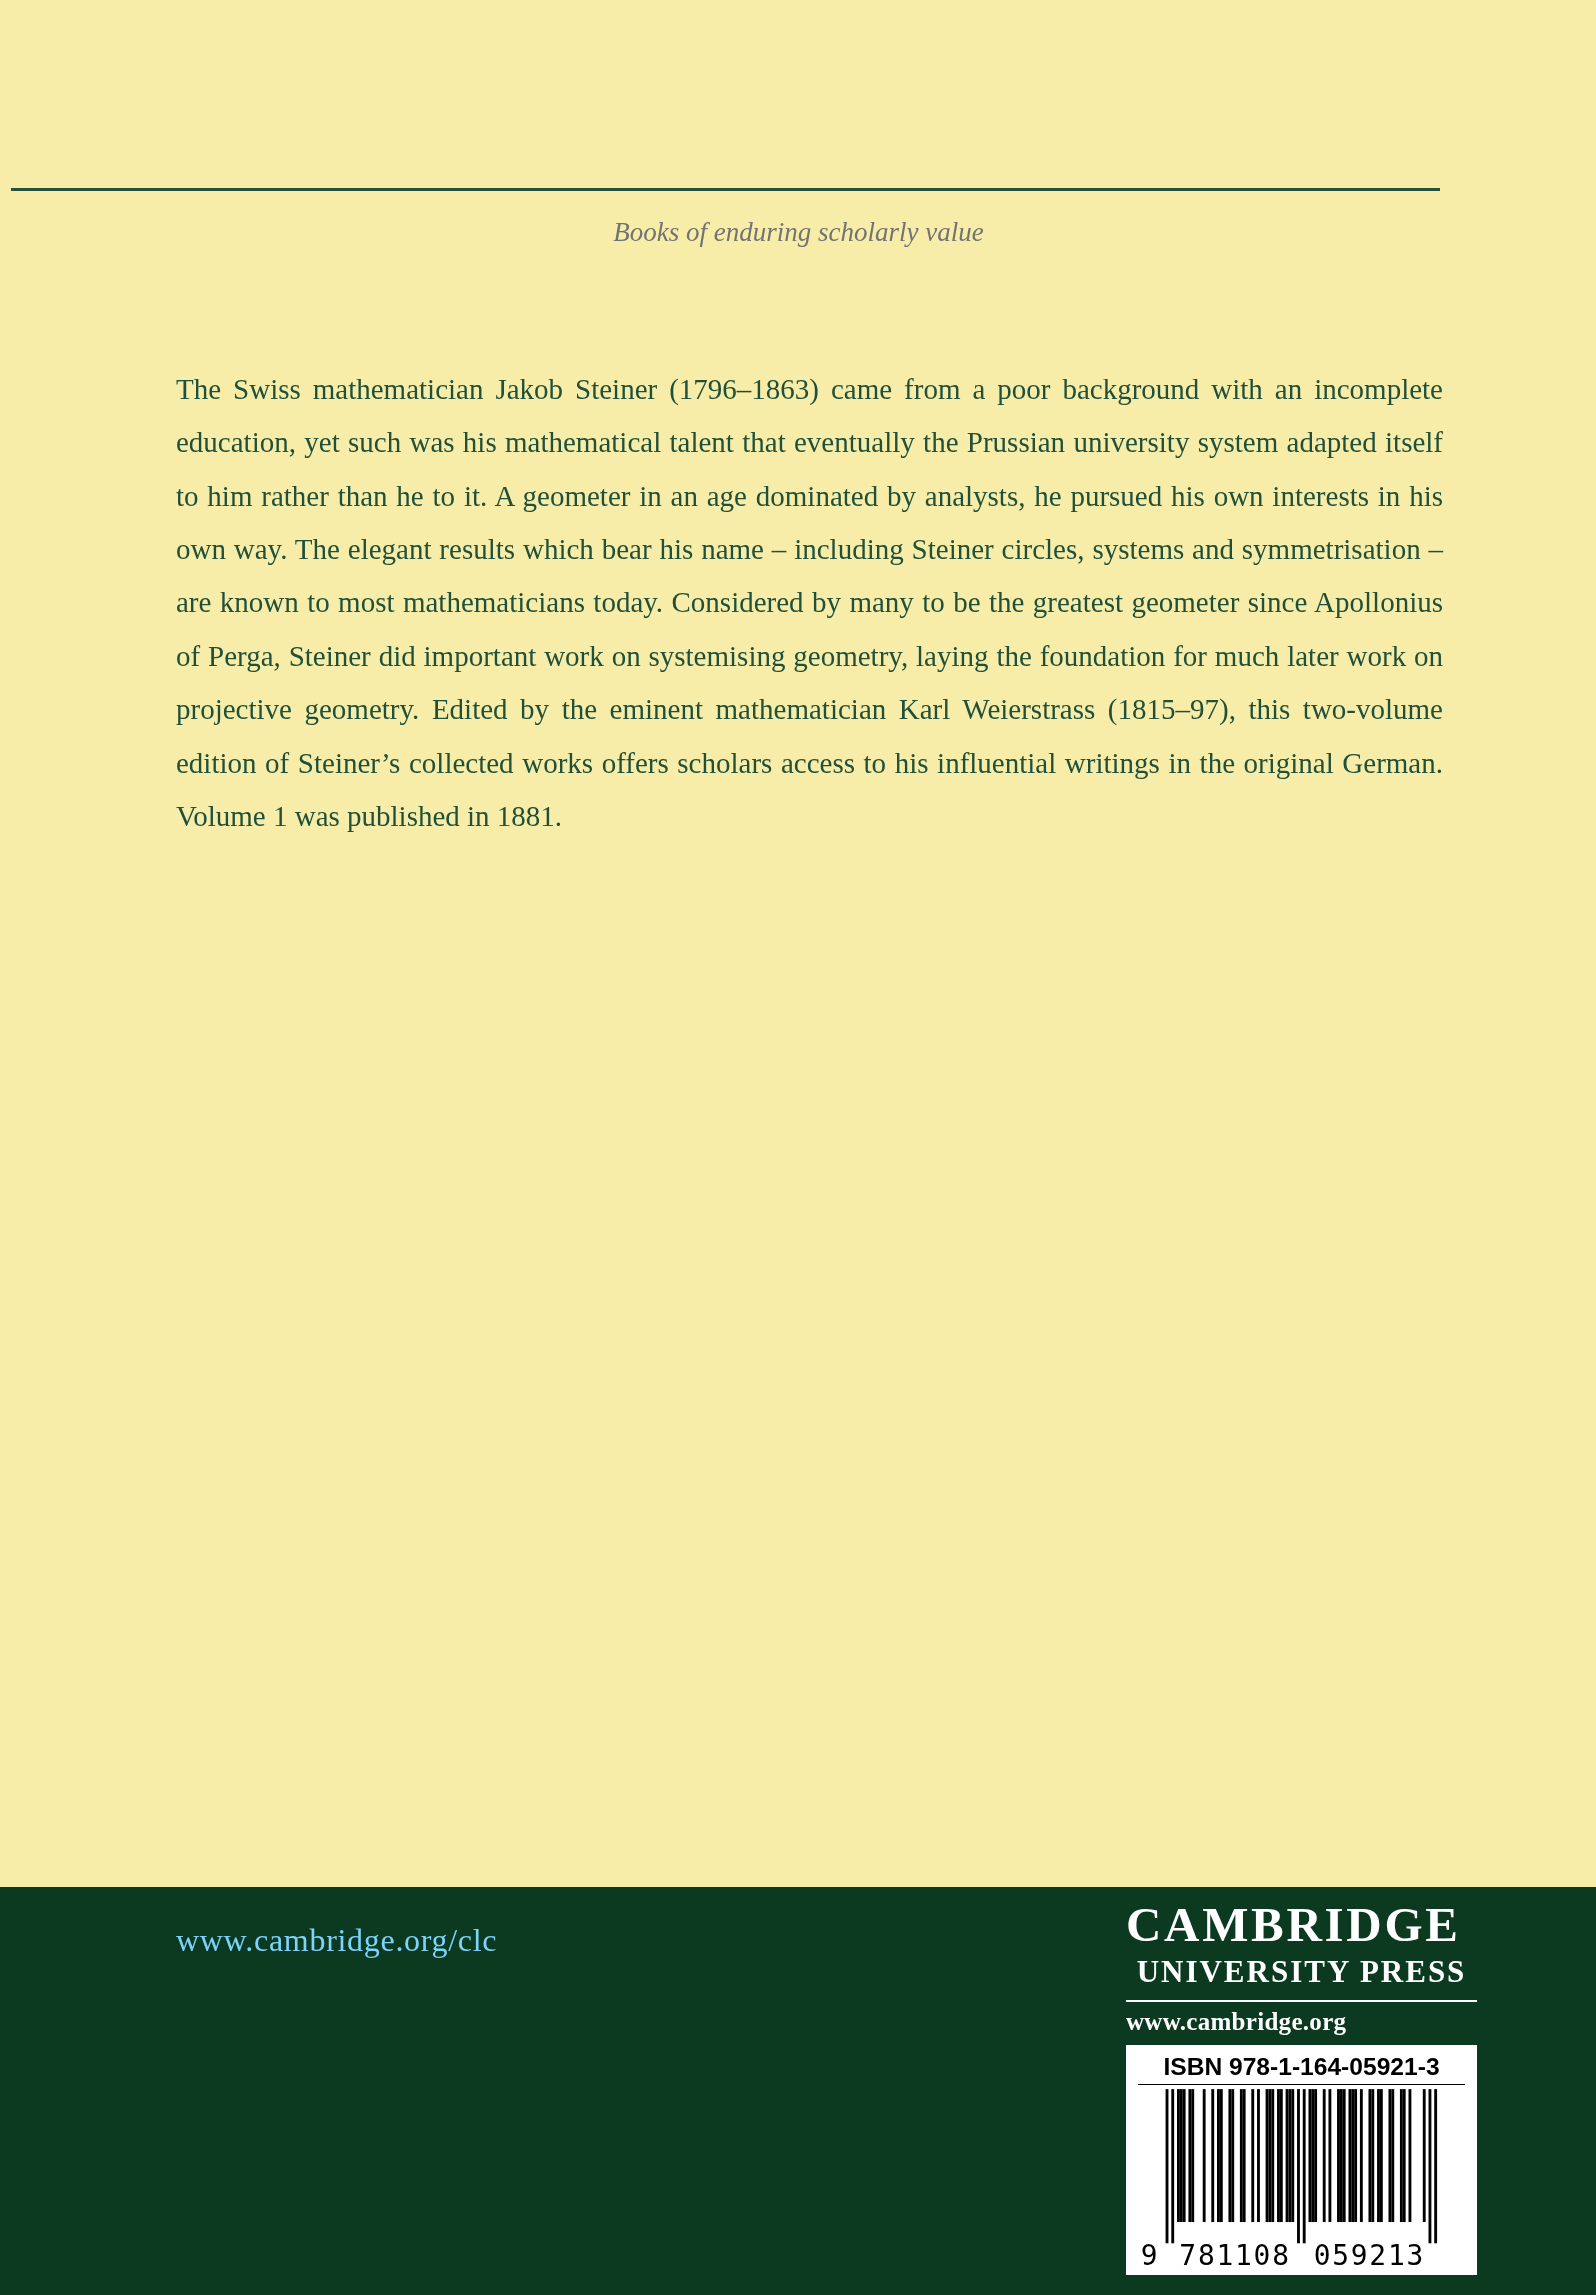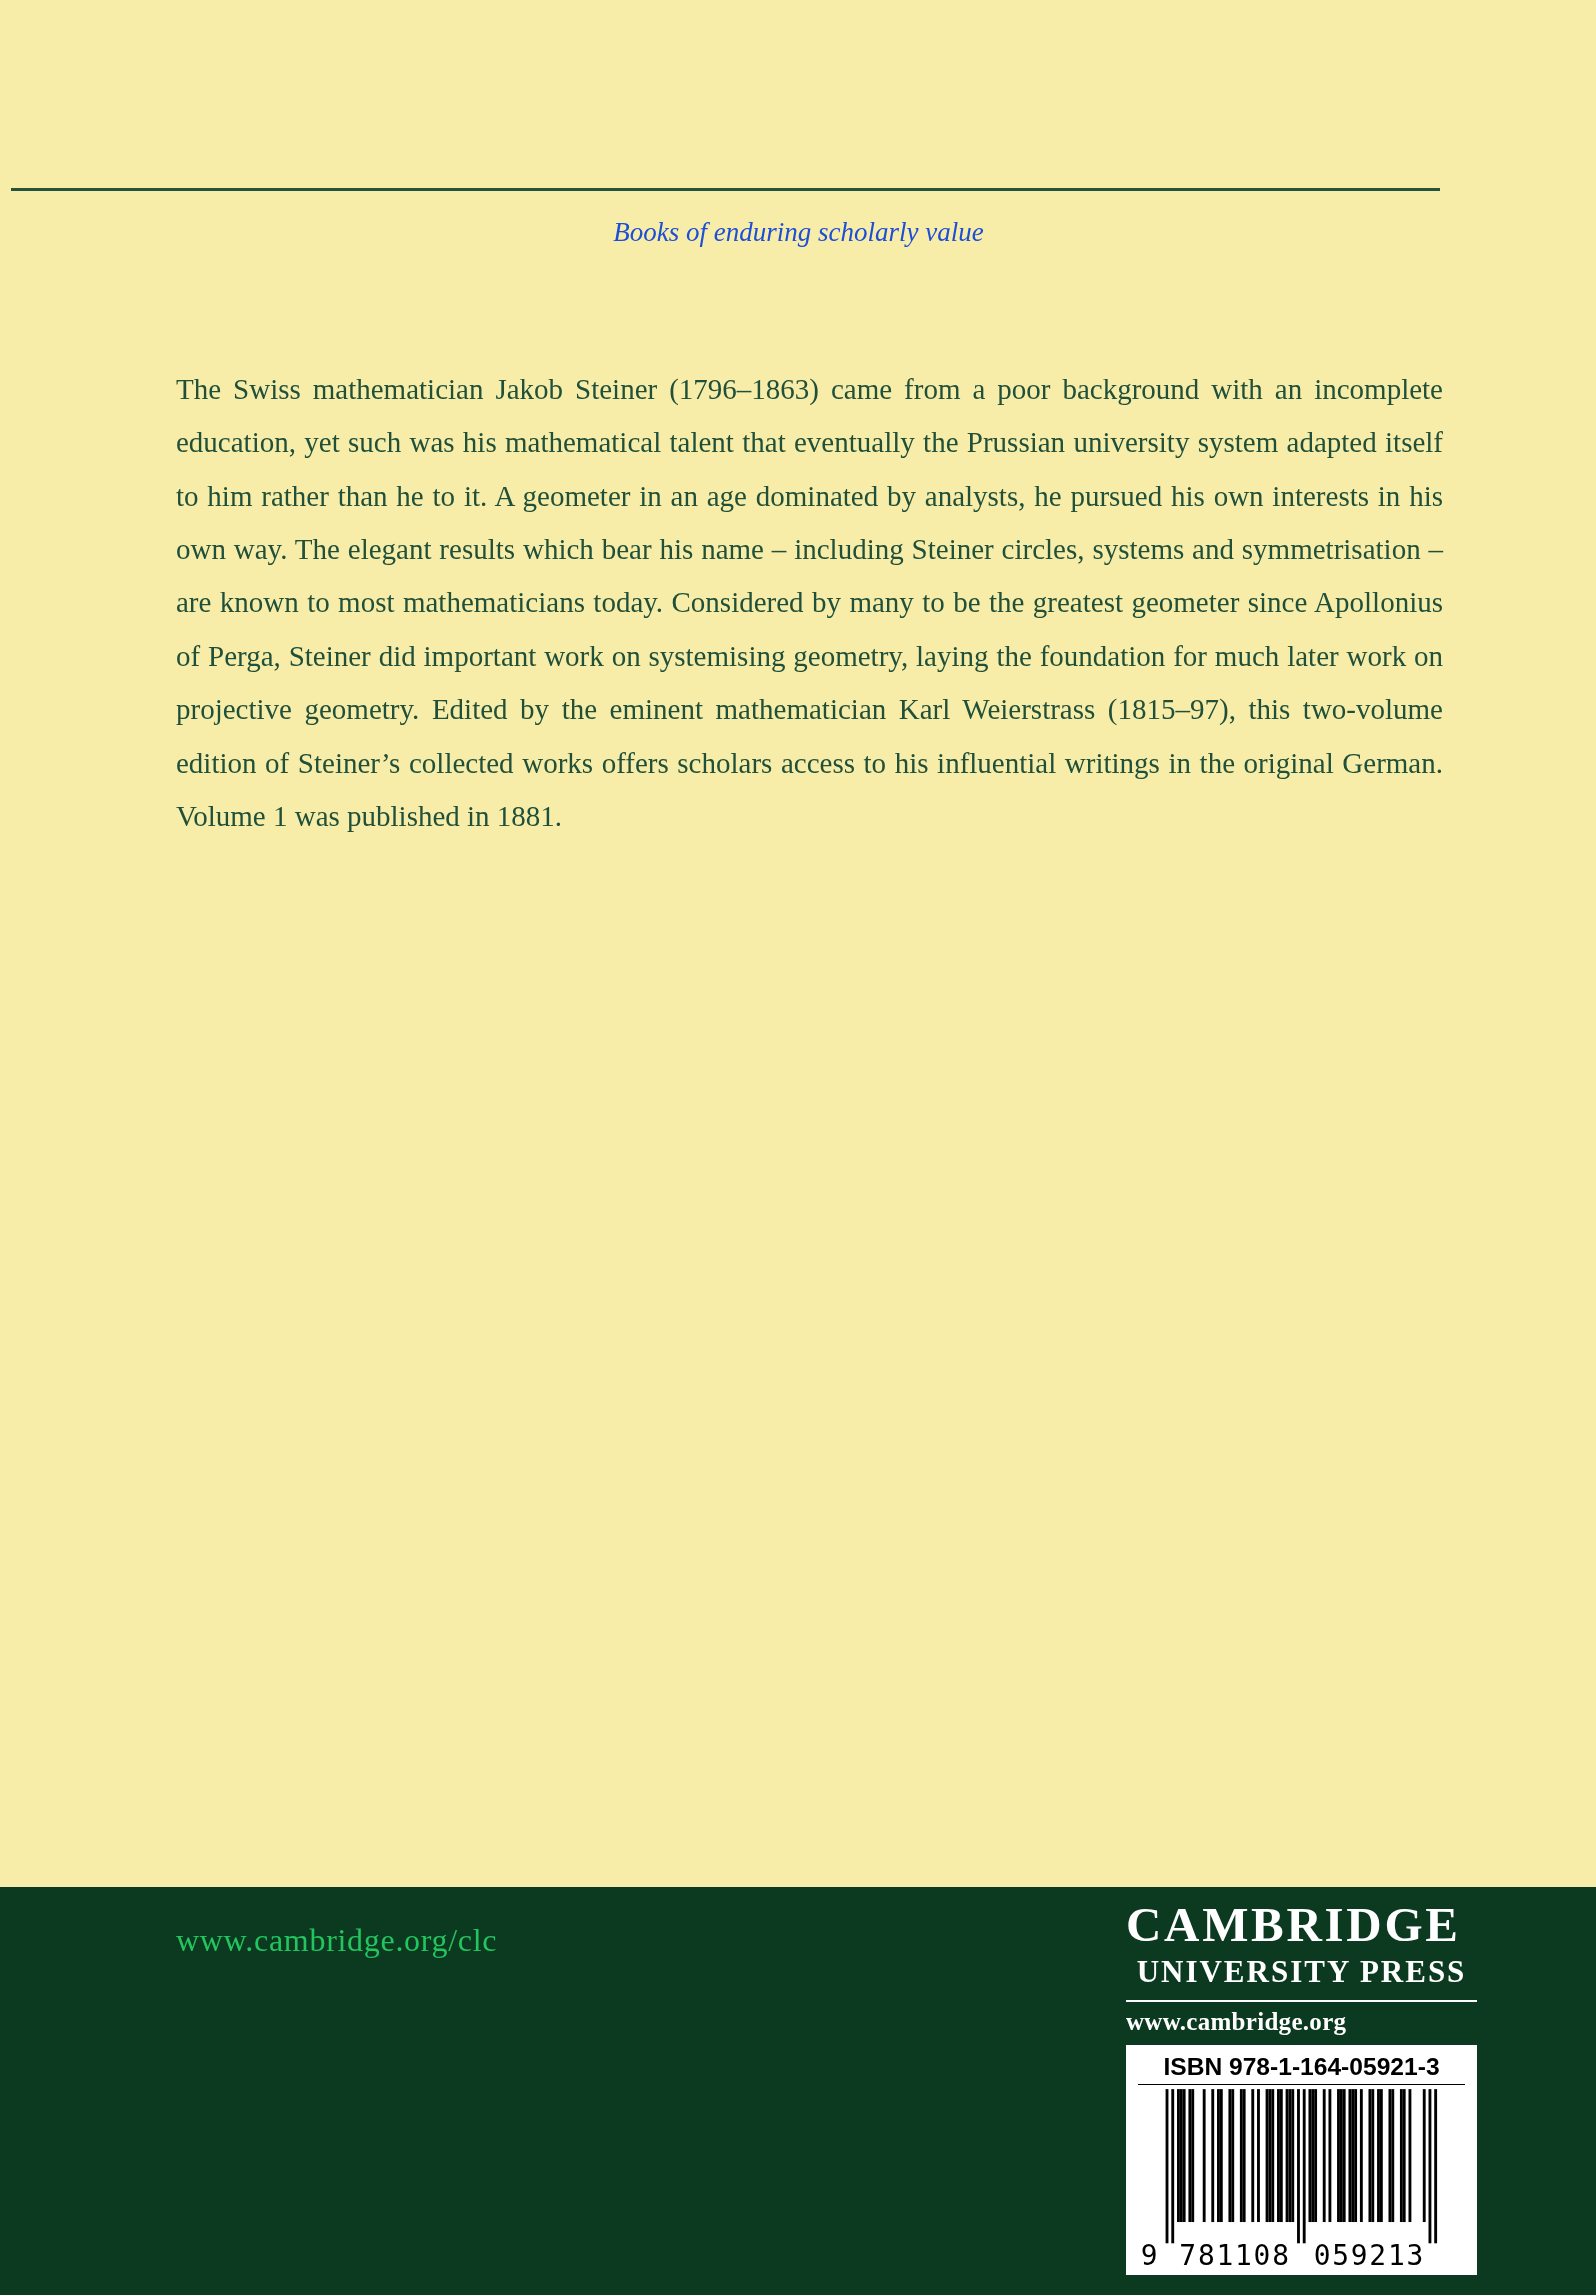--- a/index.html
+++ b/index.html
@@ -37,21 +37,21 @@
   }
 
   .collection-tagline {
     position: absolute;
     top: 217px;
     left: 0;
     width: 100%;
     text-align: center;
     font-style: italic;
     font-size: 27px;
-    color: #1d4ed8;
+    color: #737373;
   }
 
   .book-blurb {
     position: absolute;
     top: 363px;
     left: 176px;
     width: 1267px;
     font-size: 29px;
     line-height: 1.84;
     text-align: justify;
@@ -65,21 +65,21 @@
     width: 1597px;
     height: 408px;
     background: #0c3a20;
   }
 
   .clc-url {
     position: absolute;
     top: 35px;
     left: 176px;
     font-size: 32px;
-    color: #22c55e;
+    color: #7dd3fc;
     letter-spacing: 0.7px;
   }
 
   .press-block {
     position: absolute;
     top: 12px;
     left: 1126px;
     width: 351px;
     color: #ffffff;
   }

